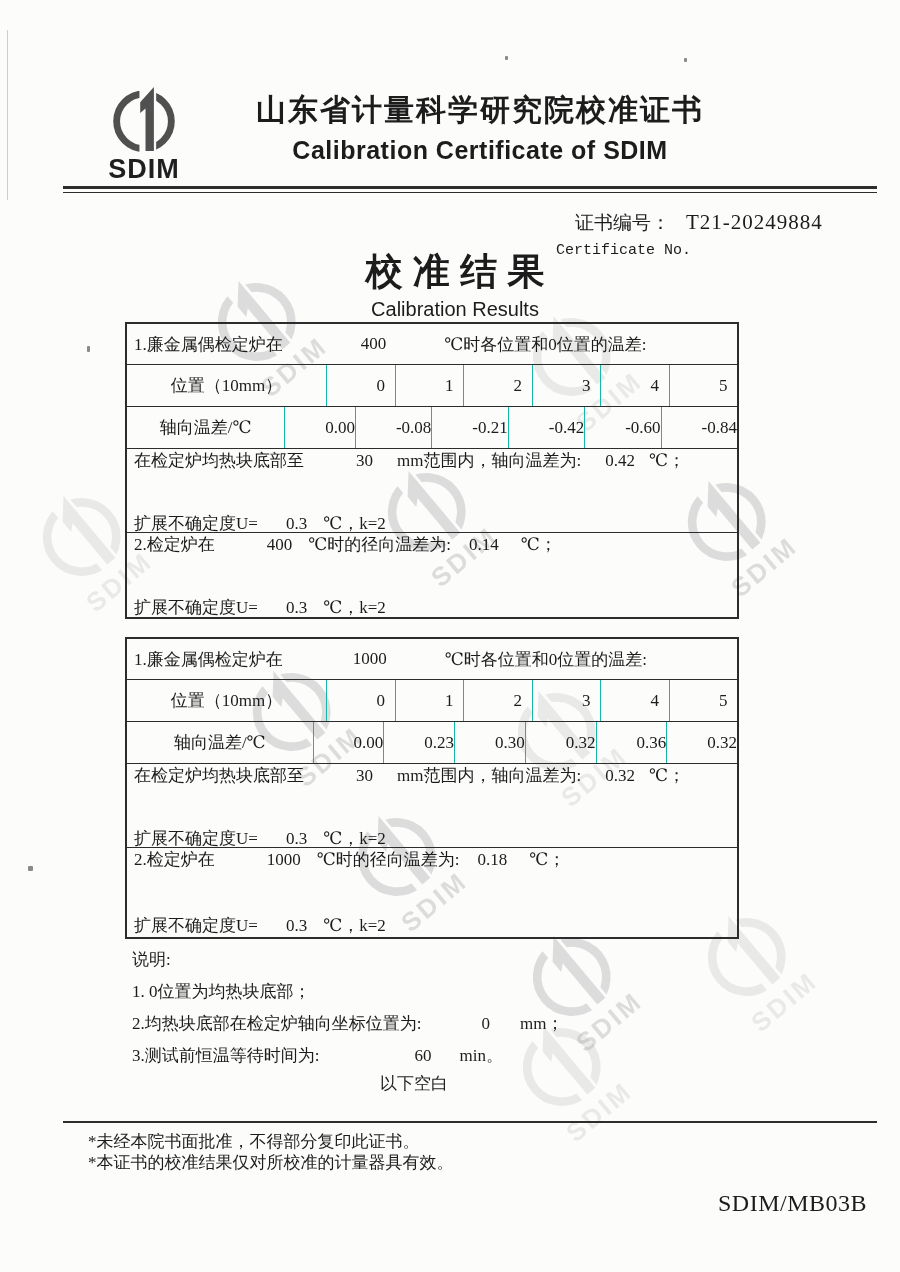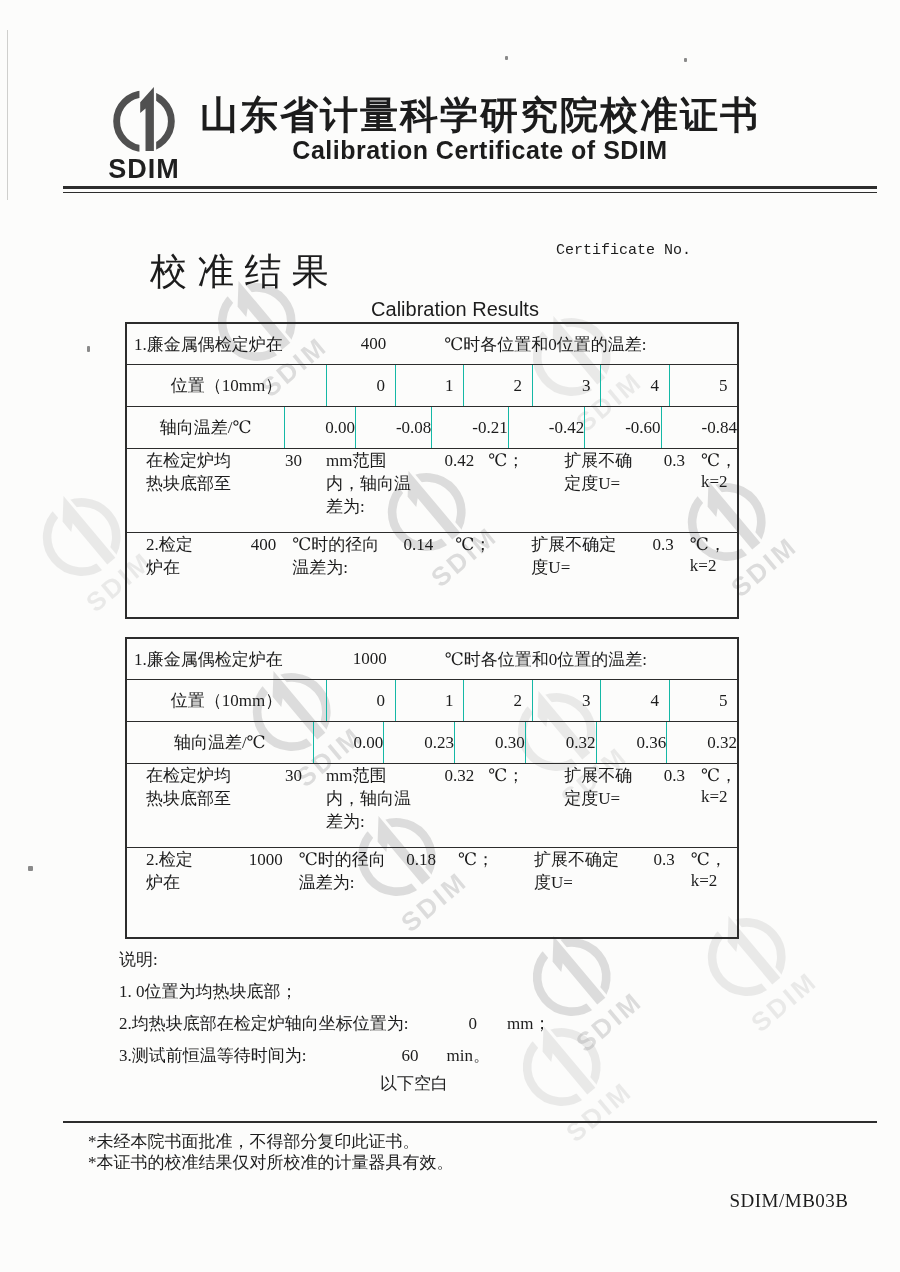--- a/index.html
+++ b/index.html
@@ -21,65 +21,65 @@
   .wm.faint{opacity:.16;}
   
   .logo{position:absolute;left:88px;top:78px;width:112px;text-align:center;color:#505050;}
   .logo svg{width:82px;height:76px;}
   .logo-text{
     font-family:"Liberation Sans","DejaVu Sans",sans-serif;font-weight:bold;
     font-size:27px;letter-spacing:1px;color:#1f1f1f;margin-top:-4px;
   }
   .title-cn{
     position:absolute;left:190px;top:90px;width:580px;text-align:center;
-    font-size:38px;font-weight:bold;letter-spacing:2px;
+    font-size:30px;font-weight:bold;letter-spacing:2px;
   }
   .title-en{
     position:absolute;left:190px;top:136px;width:580px;text-align:center;
     font-family:"Liberation Sans","DejaVu Sans",sans-serif;
     font-size:25px;font-weight:bold;letter-spacing:.5px;
   }
   .page-info{position:absolute;left:718px;top:138px;width:142px;text-align:center;font-size:16px;line-height:1.45;}
   .rule-double{position:absolute;left:63px;top:186px;width:814px;height:3px;border-top:3px solid #2d2d2d;border-bottom:1px solid #2d2d2d;}
   
   .cert-line{position:absolute;left:575px;top:210px;font-size:19px;}
   .cert-line .cert-no{font-size:21px;margin-left:16px;letter-spacing:1px;}
   .cert-en{position:absolute;left:556px;top:242px;font-family:Liberation Mono, monospace;font-size:15px;}
   
   .results-cn{
-    position:absolute;left:150px;top:247px;width:610px;text-align:left;
-    font-family:"Liberation Sans","DejaVu Sans",sans-serif;font-size:37px;font-weight:normal;
+    position:absolute;left:150px;top:247px;width:610px;text-align:center;
+    font-family:"Liberation Sans","DejaVu Sans",sans-serif;font-size:37px;font-weight:bold;
   }
   .results-en{
     position:absolute;left:150px;top:298px;width:610px;text-align:center;
     font-family:"Liberation Sans","DejaVu Sans",sans-serif;font-size:20px;
   }
   
   .tbl{position:absolute;left:125px;width:610px;border:2px solid #2c2c2c;font-size:17px;}
   .tbl .row{border-bottom:1px solid #2c2c2c;box-sizing:border-box;gap:40px;}
   .tbl .row:last-child{border-bottom:none;}
   .row-intro{height:41px;display:flex;align-items:center;padding-left:7px;}
   .row-grid{display:flex;height:42px;}
   .row-grid .cell{display:flex;align-items:center;justify-content:center;border-right:1px solid #14b8a6;box-sizing:border-box;}
   .row-grid .cell:last-child{border-right:none;}
   .cell-label{width:200px;}
   .cell-val{flex:1;}
-  .row-two{height:84px;display:flex;justify-content:space-between;padding-left:19px;}
+  .row-two{height:84px;display:flex;flex-direction:column;justify-content:space-between;padding-left:7px;}
   .row-two.tall{height:89px;}
   .line{display:flex;align-items:baseline;}.ml14{margin-left:14px}.ml16{margin-left:16px}
   .ml18{margin-left:18px}.ml22{margin-left:22px}.ml24{margin-left:24px}
   .ml28{margin-left:28px}.ml30{margin-left:30px}.ml38{margin-left:38px}
   .ml52{margin-left:52px}.ml60{margin-left:60px}.ml95{margin-left:95px}
   
-  .note{position:absolute;left:119px;font-size:17px;}
+  .note{position:absolute;left:132px;font-size:17px;}
   .blank-note{position:absolute;left:109px;top:1072px;width:610px;text-align:center;font-size:17px;}
   
   .rule-single{position:absolute;left:63px;top:1121px;width:814px;border-top:2px solid #2d2d2d;}
   .footnote{position:absolute;left:88px;font-size:17px;}
-  .form-code{position:absolute;left:718px;top:1190px;width:142px;text-align:center;font-size:19px;letter-spacing:.5px;}
+  .form-code{position:absolute;left:718px;top:1190px;width:142px;text-align:center;font-size:24px;letter-spacing:.5px;}
   
   .speck{position:absolute;background:#8a8a8a;border-radius:1px;}
   .edge-line{position:absolute;left:7px;top:30px;width:1px;height:170px;background:#cfcfcd;}
 </style>
 </head>
 <body>
 
 <div class="page">
 
   <svg width="0" height="0" style="position:absolute" aria-hidden="true">
@@ -168,20 +168,23 @@
   <div class="logo">
     <svg viewBox="0 0 100 100">
         <use href="#sdim-mark"></use>
       </svg>
     <div class="logo-text">SDIM</div>
   </div>
   <div class="title-cn">山东省计量科学研究院校准证书</div>
   <div class="title-en">Calibration Certificate of SDIM</div>
   <div class="rule-double"></div>
 
+  <div class="cert-line">
+    <span>证书编号：</span><span class="cert-no">T21-20249884</span>
+  </div>
   <div class="cert-en">Certificate No.</div>
 
   <div class="results-cn">校  准  结  果</div>
   <div class="results-en">Calibration Results</div>
 
   <div class="tbl" style="top:322px;">
     <div class="row row-intro">
       <span>1.廉金属偶检定炉在</span>
       <span class="ml38">400</span>
       <span class="ml18">℃时各位置和0位置的温差:</span>

